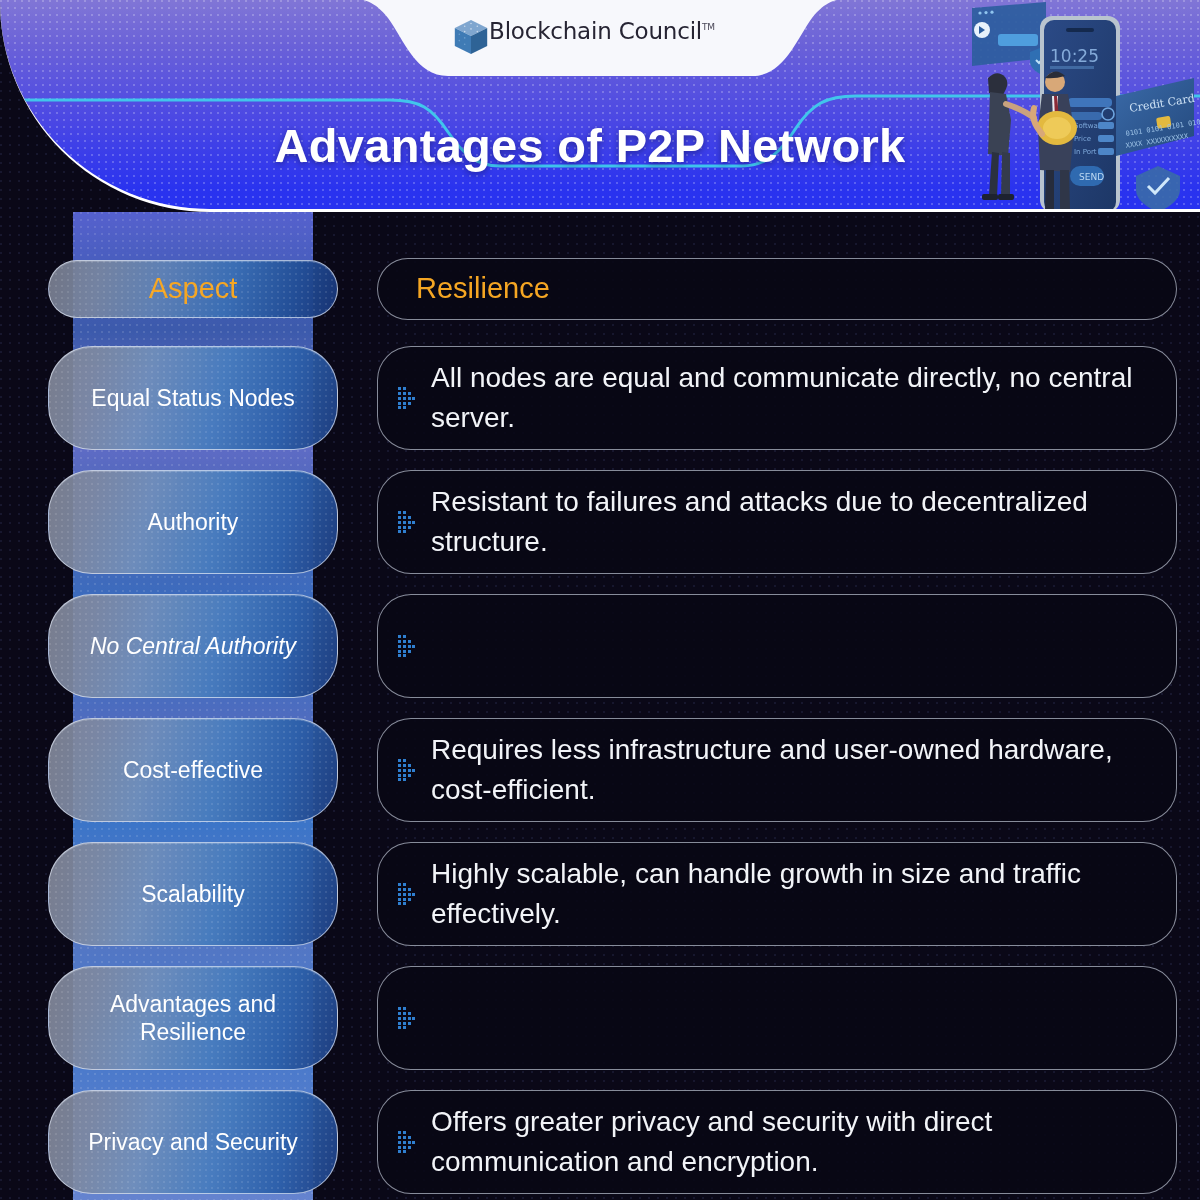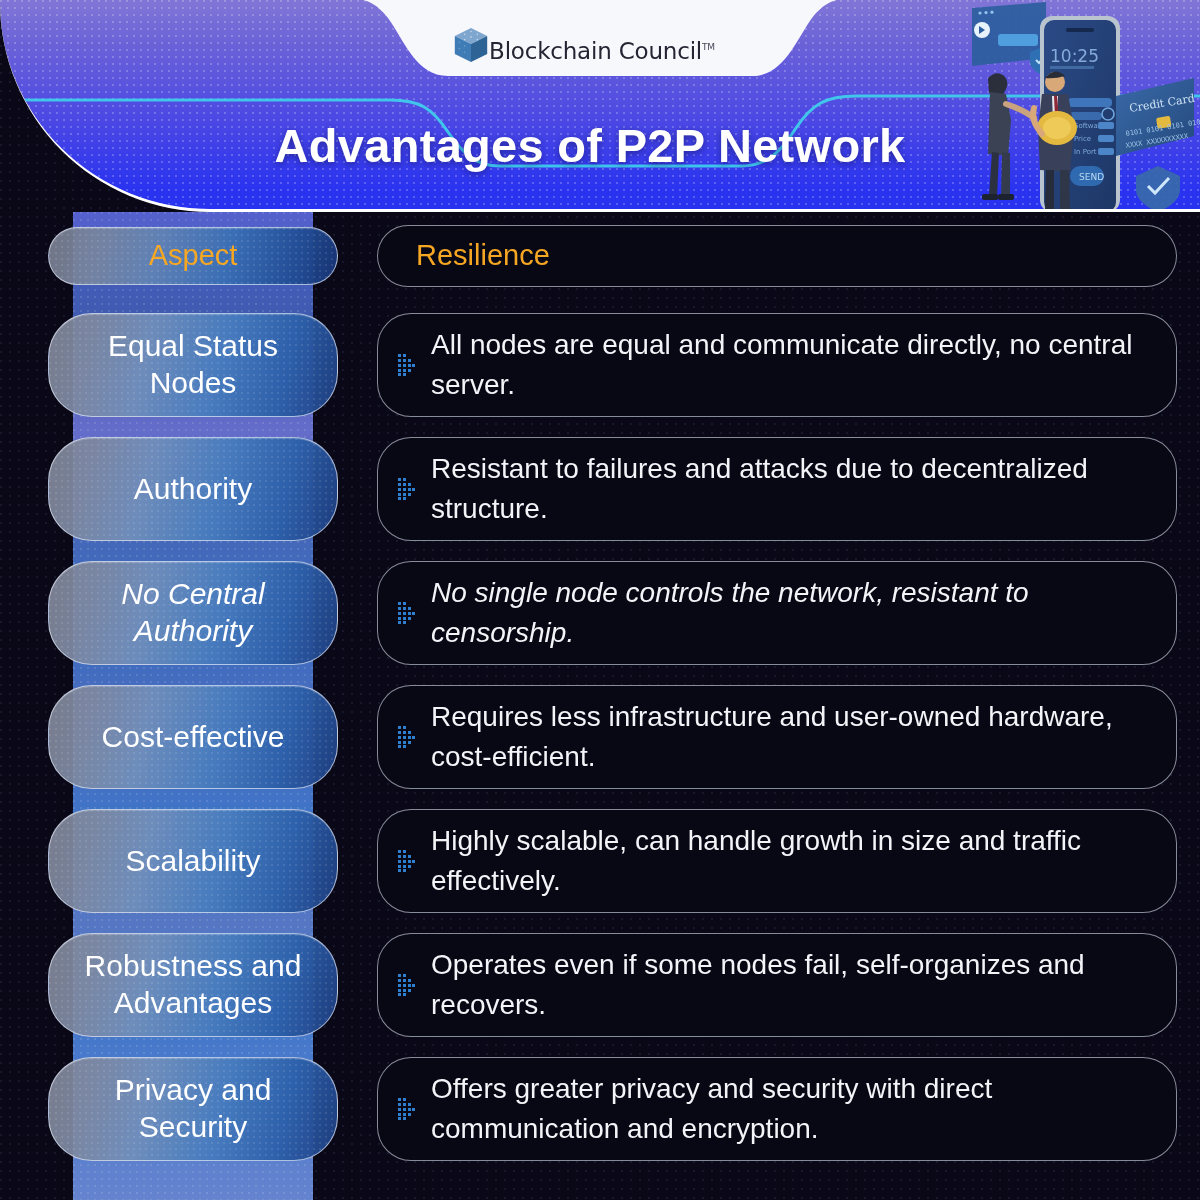--- a/index.html
+++ b/index.html
@@ -32,21 +32,21 @@
   .hdr-outline{
     position:absolute; left:-4px; top:-4px; width:1210px; height:216px;
     border-bottom-left-radius:212px;
     border:3px solid #fff; border-top:0; border-right:0;
     pointer-events:none;
   }
   .lp-svg{position:absolute;left:0;top:0;z-index:5;}
 
   .logo-wrap{
     position:absolute; left:398px; top:18px; width:372px; height:46px;
-    display:flex; align-items:flex-end; justify-content:center; z-index:9;
+    display:flex; align-items:flex-start; justify-content:center; z-index:9;
   }
   .logo-cube{ width:36px; height:38px; flex:0 0 auto; }
   .logo-text{
     font-size:23px; font-weight:400; color:#262433; letter-spacing:-.2px;
     font-family:"DejaVu Sans", sans-serif; white-space:nowrap;
   }
   .tm{ font-size:9px; vertical-align:super; color:#4a4858; }
 
   .page-title{
     position:absolute; left:0; top:118px; width:1180px; text-align:center;
@@ -79,21 +79,21 @@
   .table{ position:absolute; left:0; top:212px; width:1200px; }
   .row{ position:relative; display:flex; align-items:center; }
 
   .pill{
     position:relative; z-index:3;
     margin-left:48px; width:290px; flex:0 0 290px;
     border-radius:44px;
     border:1px solid rgba(222,230,245,.72);
     display:flex; align-items:center; justify-content:center;
     text-align:center; color:#ffffff;
-    font-size:30px; line-height:1.22; font-weight:400;
+    font-size:23px; line-height:1.22; font-weight:400;
     padding:6px 14px;
     background:linear-gradient(104deg,
       rgba(128,132,148,.95) 0%,
       rgba(124,136,162,.95) 16%,
       rgba(112,142,186,.95) 34%,
       rgba(72,124,190,.97) 58%,
       rgba(45,96,170,.97) 80%,
       rgba(30,62,130,.97) 100%);
     box-shadow:inset 0 1px 0 rgba(255,255,255,.18);
   }
@@ -122,21 +122,21 @@
     display:flex; align-items:center; gap:16px;
     padding:14px 22px 14px 20px;
     color:#f2f4f8; font-size:28px; line-height:1.42;
   }
   .desc.head{ color:#f5a623; font-size:29px; padding-left:38px; }
   .desc-text{ flex:1 1 auto; }
 
   .bullet{ flex:0 0 auto; width:17px; height:22px; }
 
   
-  .r-head  { height:74px; margin-top:7px; }
+  .r-head  { height:74px; margin-top:40px; }
   .r-head .pill { height:58px; }
   .r-head .desc { height:62px; }
 
   .r-body  { margin-top:20px; }
   .r-body .pill { min-height:104px; }
   .r-body .desc { min-height:104px; }
 
   .r-1 .pill,.r-1 .desc{height:104px;}
   .r-2 .pill,.r-2 .desc{height:104px;}
   .r-3 .pill,.r-3 .desc{height:104px;font-style:italic;}
@@ -344,21 +344,20 @@
               <rect x="5" y="10" width="3" height="3"></rect>
               <rect x="10" y="10" width="3" height="3"></rect>
               <rect x="14" y="10" width="3" height="3"></rect>
             <rect x="0" y="15" width="3" height="3"></rect>
               <rect x="5" y="15" width="3" height="3"></rect>
               <rect x="10" y="15" width="3" height="3"></rect>
             <rect x="0" y="19" width="3" height="3"></rect>
               <rect x="5" y="19" width="3" height="3"></rect>
           </g>
         </svg>
-        <span class="desc-text">No single node controls the network, resistant to censorship.</span>
       </div>
     </div>
 
     <div class="row r-body r-4">
       <div class="pill">Cost-effective</div>
       <div class="desc">
         <svg class="bullet" viewBox="0 0 17 22">
           <g fill="#2f7fd0">
             <rect x="0" y="0" width="3" height="3"></rect>
               <rect x="5" y="0" width="3" height="3"></rect>
@@ -399,41 +398,40 @@
               <rect x="10" y="15" width="3" height="3"></rect>
             <rect x="0" y="19" width="3" height="3"></rect>
               <rect x="5" y="19" width="3" height="3"></rect>
           </g>
         </svg>
         <span class="desc-text">Highly scalable, can handle growth in size and traffic effectively.</span>
       </div>
     </div>
 
     <div class="row r-body r-6">
-      <div class="pill">Robustness and Advantages</div>
-      <div class="desc">
-        <svg class="bullet" viewBox="0 0 17 22">
-          <g fill="#2f7fd0">
-            <rect x="0" y="0" width="3" height="3"></rect>
-              <rect x="5" y="0" width="3" height="3"></rect>
-            <rect x="0" y="5" width="3" height="3"></rect>
-              <rect x="5" y="5" width="3" height="3"></rect>
-              <rect x="10" y="5" width="3" height="3"></rect>
-            <rect x="0" y="10" width="3" height="3"></rect>
-              <rect x="5" y="10" width="3" height="3"></rect>
-              <rect x="10" y="10" width="3" height="3"></rect>
-              <rect x="14" y="10" width="3" height="3"></rect>
-            <rect x="0" y="15" width="3" height="3"></rect>
-              <rect x="5" y="15" width="3" height="3"></rect>
-              <rect x="10" y="15" width="3" height="3"></rect>
-            <rect x="0" y="19" width="3" height="3"></rect>
-              <rect x="5" y="19" width="3" height="3"></rect>
-          </g>
-        </svg>
-        <span class="desc-text">Operates even if some nodes fail, self-organizes and recovers.</span>
+      <div class="pill">Advantages and Resilience</div>
+      <div class="desc">
+        <svg class="bullet" viewBox="0 0 17 22">
+          <g fill="#2f7fd0">
+            <rect x="0" y="0" width="3" height="3"></rect>
+              <rect x="5" y="0" width="3" height="3"></rect>
+            <rect x="0" y="5" width="3" height="3"></rect>
+              <rect x="5" y="5" width="3" height="3"></rect>
+              <rect x="10" y="5" width="3" height="3"></rect>
+            <rect x="0" y="10" width="3" height="3"></rect>
+              <rect x="5" y="10" width="3" height="3"></rect>
+              <rect x="10" y="10" width="3" height="3"></rect>
+              <rect x="14" y="10" width="3" height="3"></rect>
+            <rect x="0" y="15" width="3" height="3"></rect>
+              <rect x="5" y="15" width="3" height="3"></rect>
+              <rect x="10" y="15" width="3" height="3"></rect>
+            <rect x="0" y="19" width="3" height="3"></rect>
+              <rect x="5" y="19" width="3" height="3"></rect>
+          </g>
+        </svg>
       </div>
     </div>
 
     <div class="row r-body r-7">
       <div class="pill">Privacy and Security</div>
       <div class="desc">
         <svg class="bullet" viewBox="0 0 17 22">
           <g fill="#2f7fd0">
             <rect x="0" y="0" width="3" height="3"></rect>
               <rect x="5" y="0" width="3" height="3"></rect>

